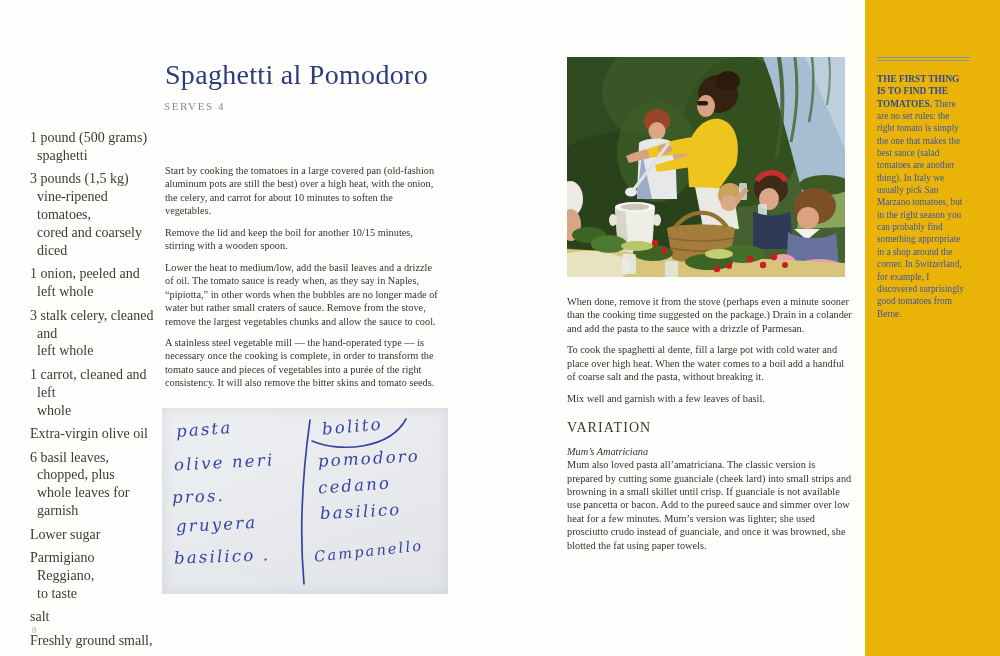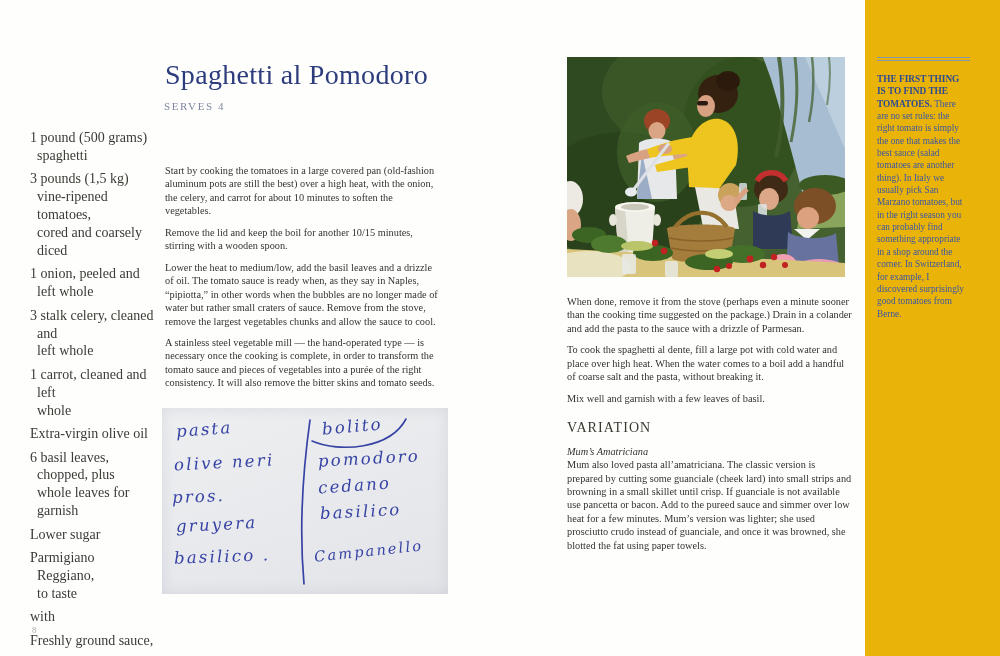--- a/index.html
+++ b/index.html
@@ -109,22 +109,22 @@
     <div class="ing-item">3 stalk celery, cleaned and
 left whole</div>
     <div class="ing-item">1 carrot, cleaned and left
 whole</div>
     <div class="ing-item">Extra-virgin olive oil</div>
     <div class="ing-item">6 basil leaves, chopped, plus
 whole leaves for garnish</div>
     <div class="ing-item">Lower sugar</div>
     <div class="ing-item">Parmigiano Reggiano,
 to taste</div>
-    <div class="ing-item">with</div>
-    <div class="ing-item">Freshly ground sauce,</div>
+    <div class="ing-item">salt</div>
+    <div class="ing-item">Freshly ground small,</div>
   </div>
 
   <div class="abs bodycol bodycol-left">
     <p>Start by cooking the tomatoes in a large covered pan (old-fashion aluminum pots are still the best) over a high heat, with the onion, the celery, and carrot for about 10 minutes to soften the vegetables.</p>
     <p>Remove the lid and keep the boil for another 10/15 minutes, stirring with a wooden spoon.</p>
     <p>Lower the heat to medium/low, add the basil leaves and a drizzle of oil. The tomato sauce is ready when, as they say in Naples, “pipiotta,” in other words when the bubbles are no longer made of water but rather small craters of sauce. Remove from the stove, remove the largest vegetables chunks and allow the sauce to cool.</p>
     <p>A stainless steel vegetable mill — the hand-operated type — is necessary once the cooking is complete, in order to transform the tomato sauce and pieces of vegetables into a purée of the right consistency. It will also remove the bitter skins and tomato seeds.</p>
   </div>
 
   <div class="abs note">

